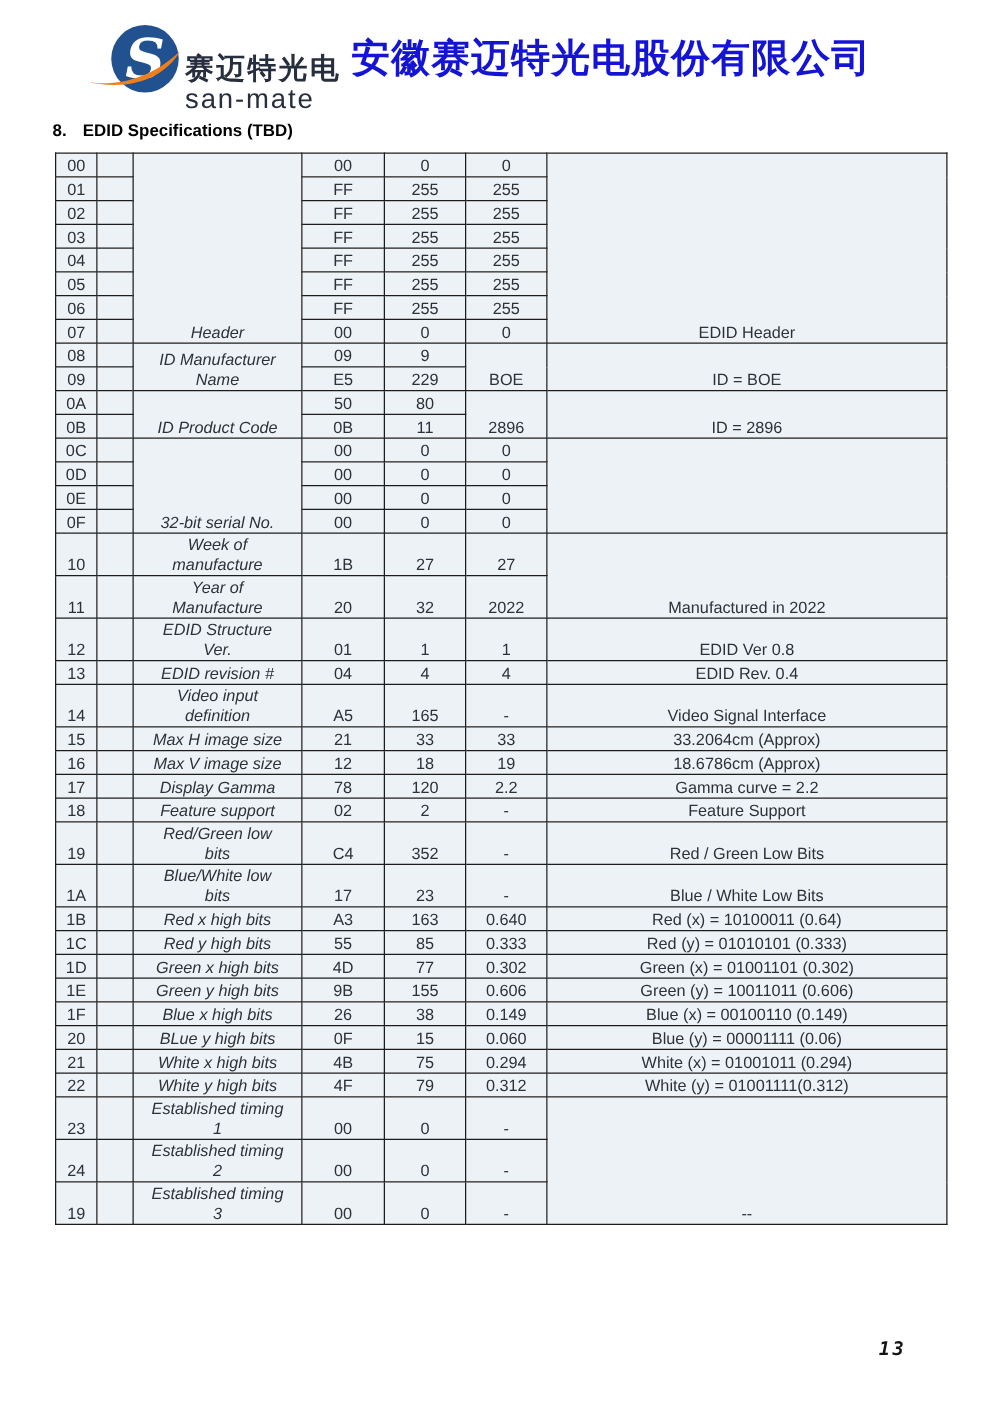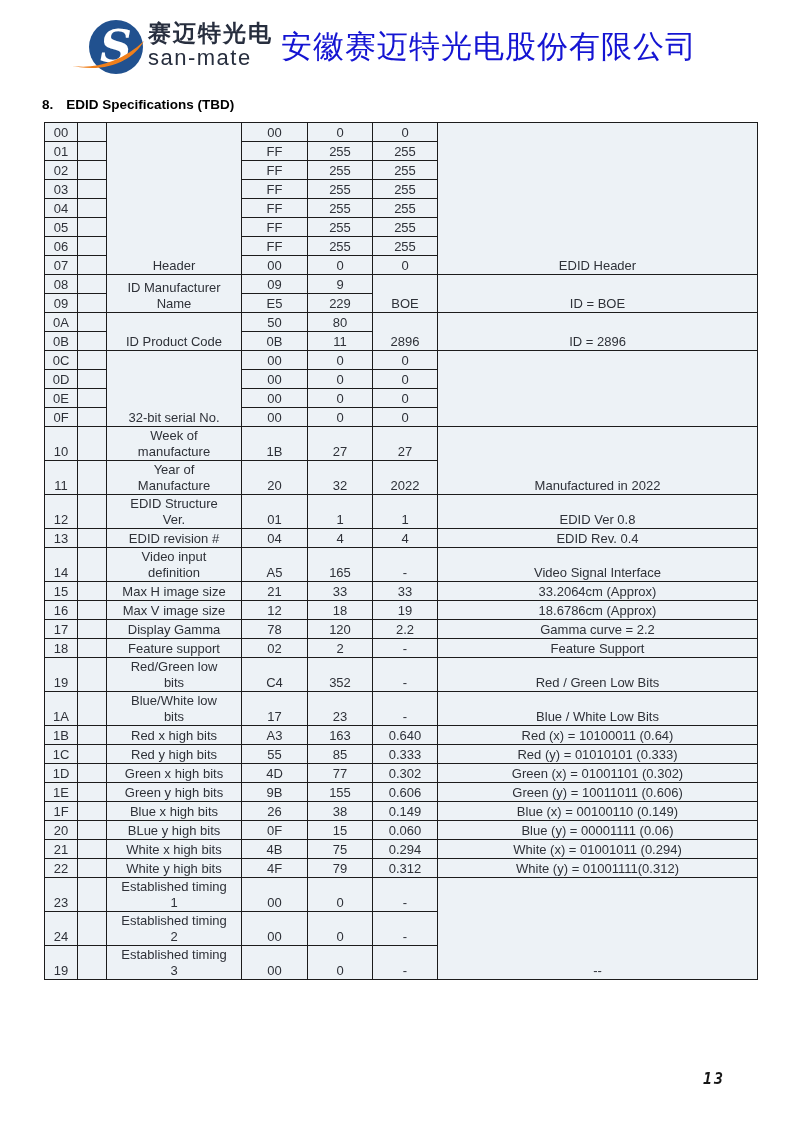--- a/index.html
+++ b/index.html
@@ -5,25 +5,25 @@
   html,body{margin:0;padding:0;}
   body{
     width:800px;height:1132px;background:#ffffff;
     font-family:"Liberation Sans",sans-serif;position:relative;overflow:hidden;
   }
   .page{position:absolute;inset:0;}
 
   
   .globe{position:absolute;left:84px;top:16px;width:64px;height:64px;}
   .logo-text{position:absolute;left:148px;top:21px;color:#272e3e;}
-  .logo-cn{font-size:23px;font-weight:bold;letter-spacing:2px;line-height:25px;white-space:nowrap;}
+  .logo-cn{font-size:23px;font-weight:bold;letter-spacing:2px;line-height:25px;white-space:nowrap;margin-top:21px;}
   .logo-en{font-size:22px;font-weight:normal;letter-spacing:1.5px;line-height:23px;white-space:nowrap;}
   .company{
     position:absolute;left:281px;top:26px;
-    font-size:31px;font-weight:normal;letter-spacing:1px;white-space:nowrap;
+    font-size:31px;font-weight:bold;letter-spacing:1px;white-space:nowrap;
     color:var(--company-name-blue,#1414d2);
   }
 
   
   .heading{
     position:absolute;left:42px;top:97px;display:flex;gap:13px;
     font-size:13.5px;font-weight:bold;color:#000;
   }
 
   
@@ -34,21 +34,21 @@
   table.edid tr{height:19px;}
   table.edid td{
     border:1.5px solid var(--table-border,#1c1c1c);
     background:var(--table-cell-bg,#edf2f6);
     color:var(--text-dark,#2e3138);
     font-size:13px;line-height:15.5px;
     padding:1px 2px;vertical-align:bottom;text-align:center;
     overflow:hidden;
   }
   td.c-addr{text-align:left;padding-left:2px;}
-  td.c-desc{white-space:pre-line;}
+  td.c-desc{white-space:pre-line;font-style:italic;}
   td.mid{vertical-align:middle;}
 
   
   .page-number{
     position:absolute;left:703px;top:1070px;
     font-family:"DejaVu Sans Mono",monospace;font-style:italic;
     font-size:15px;font-weight:600;color:#151515;letter-spacing:2px;
   }
 </style>
 </head>

